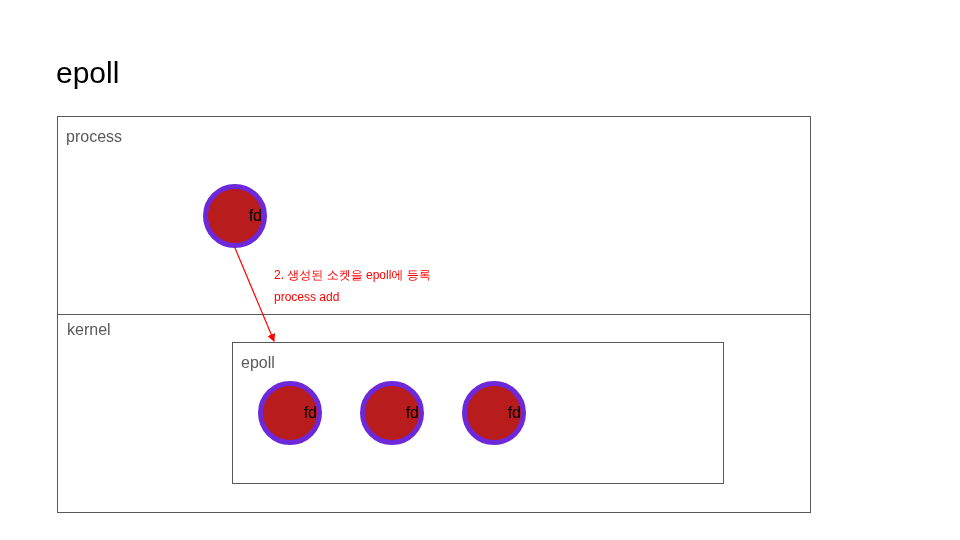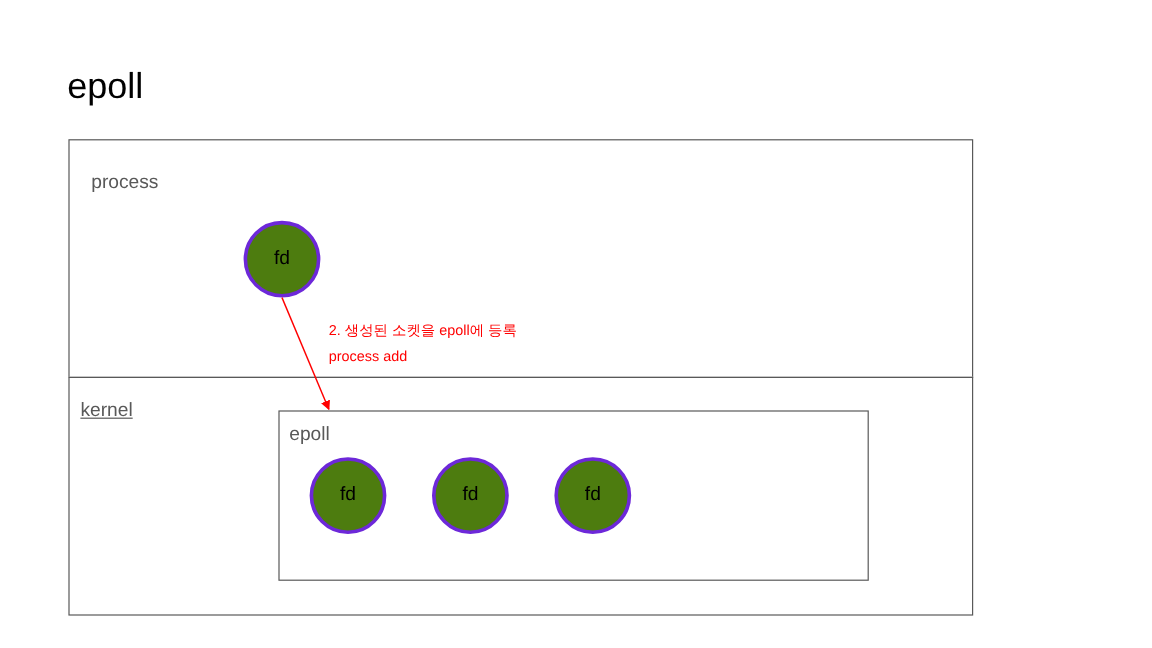--- a/index.html
+++ b/index.html
@@ -1,33 +1,33 @@
 <!DOCTYPE html>
 <html><head>
 <meta charset="utf-8">
 <style>
   html,body{margin:0;padding:0;}
   body{width:960px;height:540px;background:#ffffff;position:relative;overflow:hidden;font-family:"Liberation Sans","DejaVu Sans",sans-serif;}
   .title{position:absolute;left:56px;top:56px;font-size:30px;color:#000;}
   .box{position:absolute;border:1px solid #595959;box-sizing:border-box;background:#fff;}
   .lbl{position:absolute;font-size:16px;color:#595959;}
-  .circle{position:absolute;width:64px;height:64px;border-radius:50%;background:#4d7c0f;border:3px solid #6d28d9;box-sizing:border-box;display:flex;align-items:center;justify-content:center;font-size:16px;color:#000;}
+  .circle{position:absolute;width:64px;height:64px;border-radius:50%;background:#b91c1c;border:5px solid #6d28d9;box-sizing:border-box;display:flex;align-items:center;justify-content:flex-end;font-size:16px;color:#000;}
   .note{position:absolute;left:274px;top:264px;color:#ff0000;font-size:12px;line-height:22px;}
   svg{position:absolute;left:0;top:0;}
 </style>
 </head>
 <body>
 
 <div class="title">epoll</div>
 
 <div class="box" style="left:57px;top:116px;width:754px;height:199px;"></div>
-<div class="lbl" style="left:76px;top:128px;margin-top:16px;">process</div>
+<div class="lbl" style="left:66px;top:128px;">process</div>
 
 <div class="box" style="left:57px;top:314px;width:754px;height:199px;"></div>
-<div class="lbl" style="left:67px;top:334px;text-decoration:underline;">kernel</div>
+<div class="lbl" style="left:67px;top:321px;">kernel</div>
 
 <div class="box" style="left:232px;top:342px;width:492px;height:142px;"></div>
 <div class="lbl" style="left:241px;top:354px;">epoll</div>
 
 <div class="circle" style="left:203px;top:184px;">
     <span>fd</span>
   </div>
 
 <div class="circle" style="left:258px;top:381px;">
     <span>fd</span>

